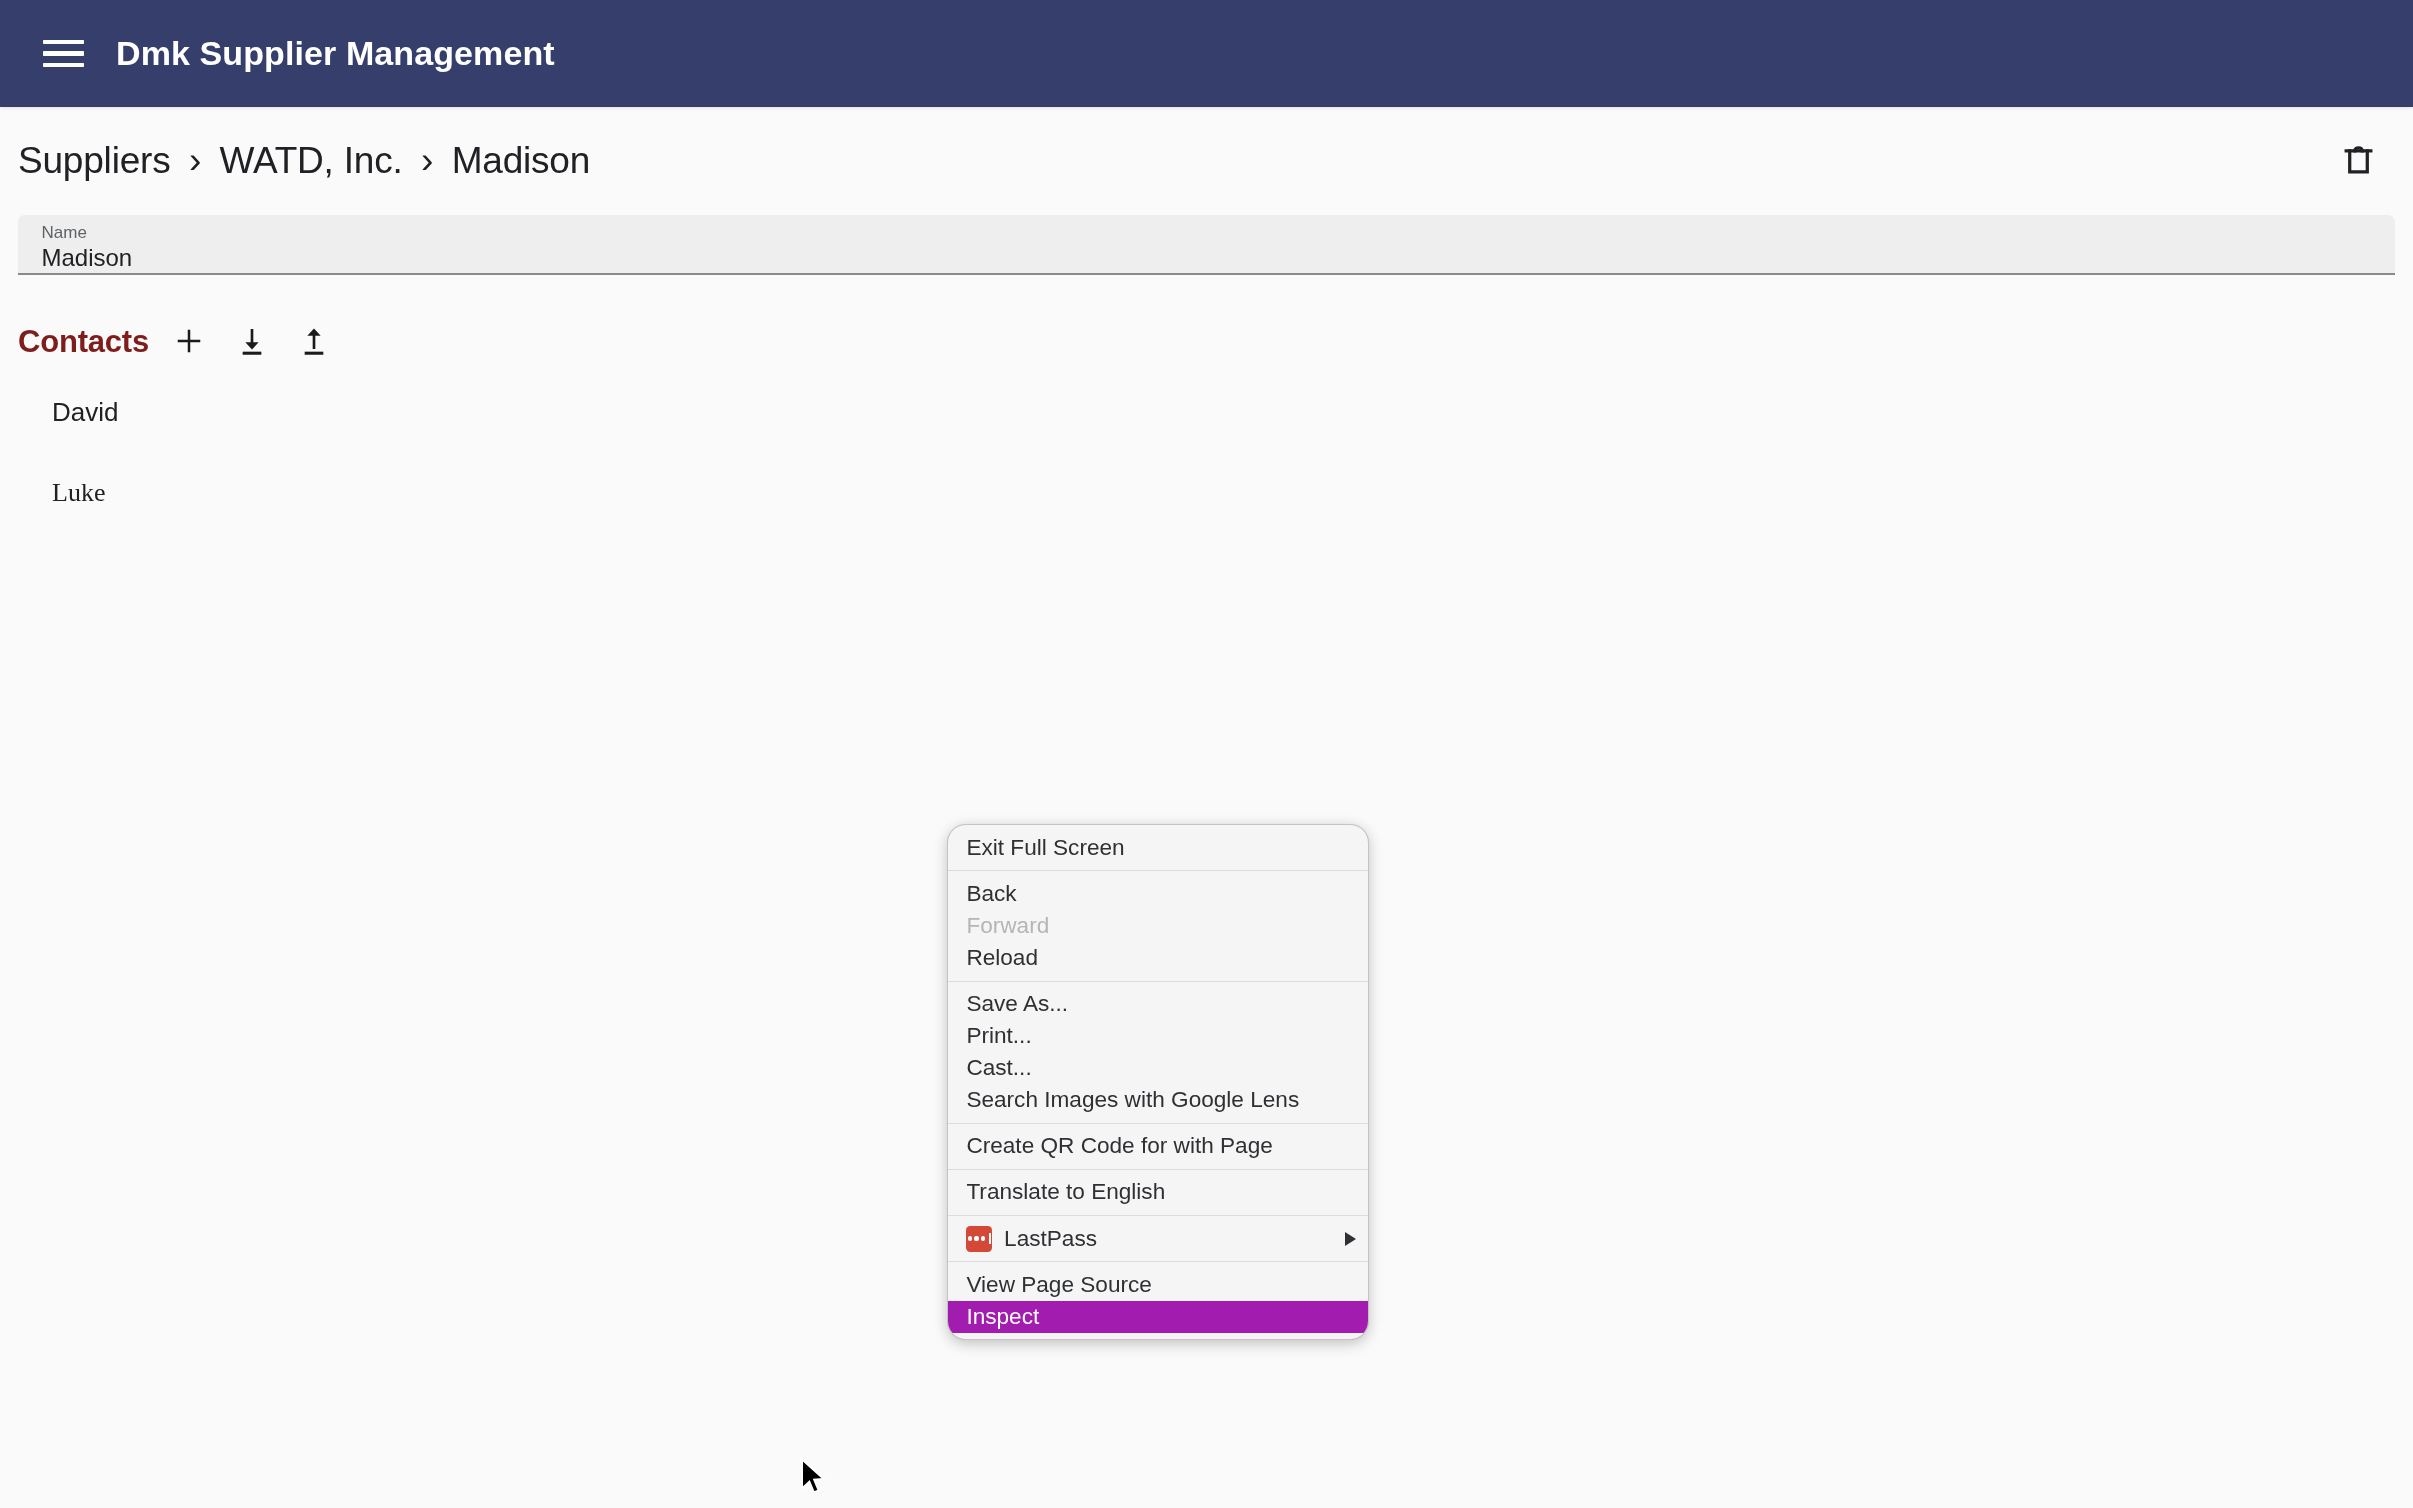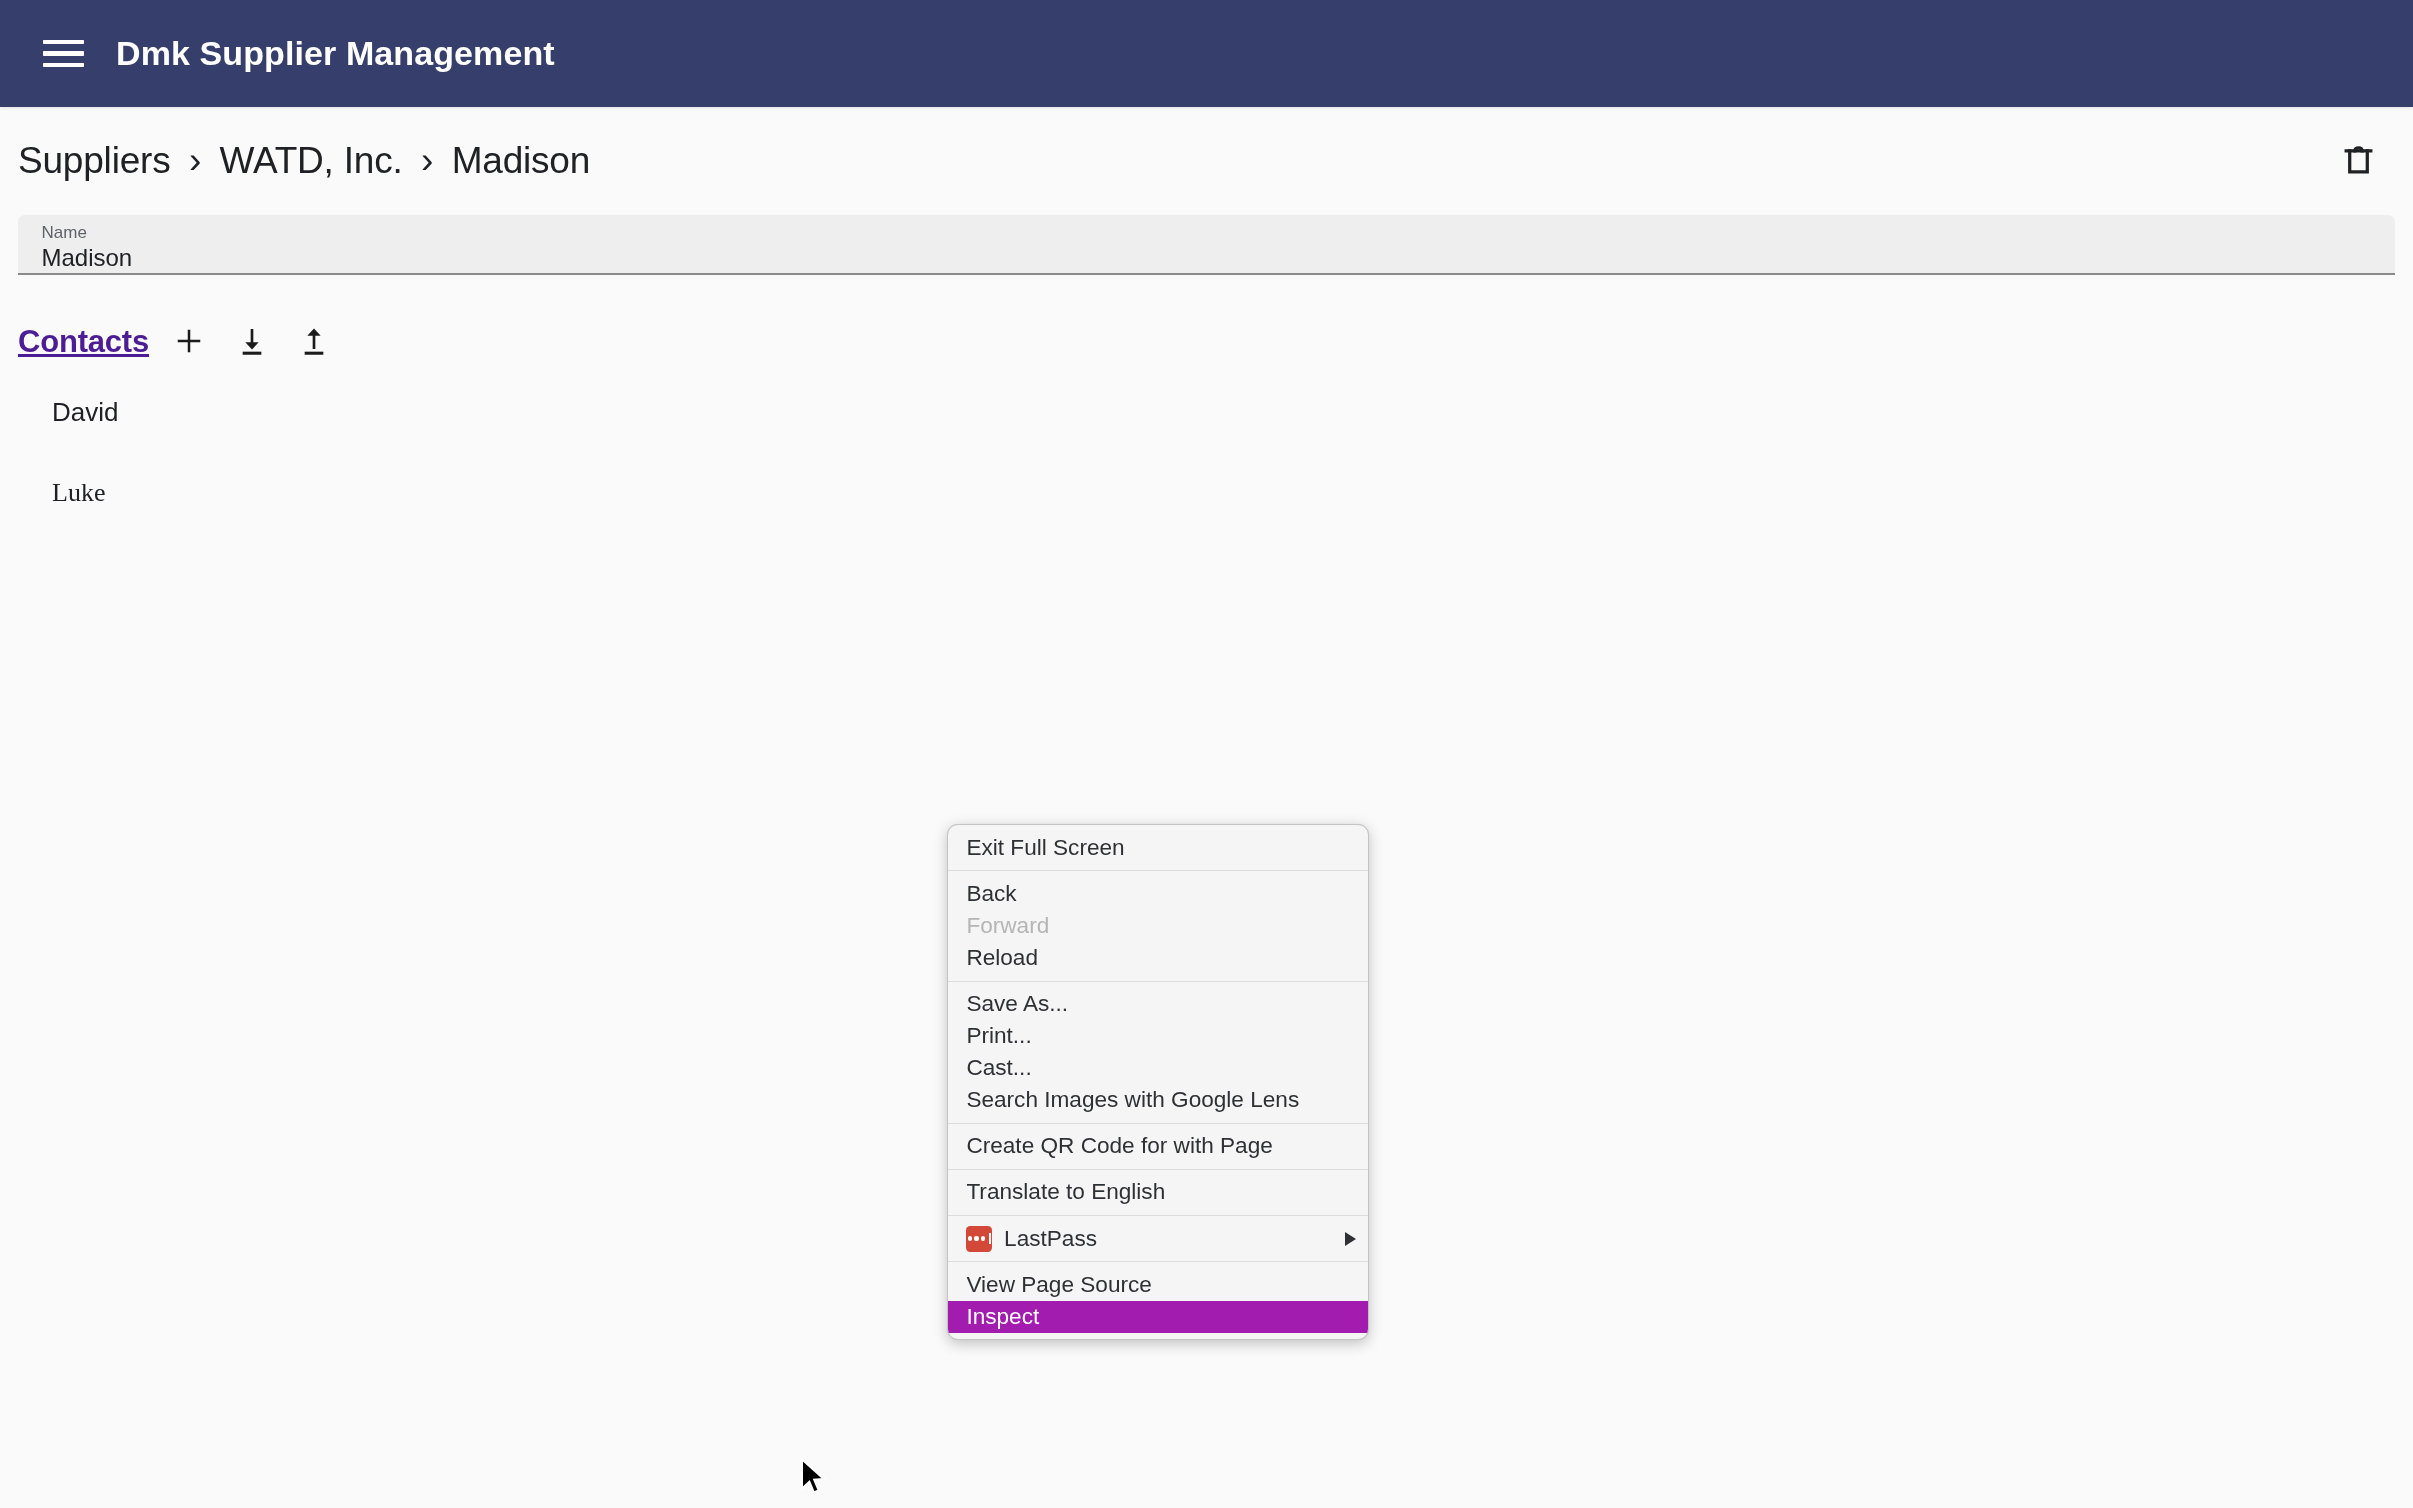--- a/index.html
+++ b/index.html
@@ -113,23 +113,22 @@
   
   .section-head {
     display: flex;
     align-items: center;
     margin-top: 44px;
     height: 47px;
   }
   .section-title {
     font-size: 31px;
     font-weight: bold;
-    color: #4c1d95;
+    color: #7f1d1d;
     letter-spacing: -0.2px;
-    text-decoration: underline;
   }
   .icon-btn {
     width: 44px;
     height: 44px;
     margin-left: 18.4px;
     display: flex;
     align-items: center;
     justify-content: center;
     cursor: pointer;
   }
@@ -146,21 +145,21 @@
   .contact-item:nth-child(2) { margin-top: 37px; font-family: Liberation Serif, serif; }
 
   
   .ctx-menu {
     position: absolute;
     left: 947px;
     top: 824px;
     width: 422px;
     background: #f5f5f5;
     border: 0.8px solid #c4c4c4;
-    border-radius: 11px;
+    border-radius: 19px;
     box-shadow: 0 3.4px 13.4px rgba(0,0,0,0.22), 0 0 0.8px rgba(0,0,0,0.14);
     padding: 0;
     z-index: 50;
     overflow: hidden;
     font-size: 0;
   }
   .ctx-group { padding: 6.7px 0; }
   .ctx-sep {
     height: 0.8px;
     background: #dcdcdc;

